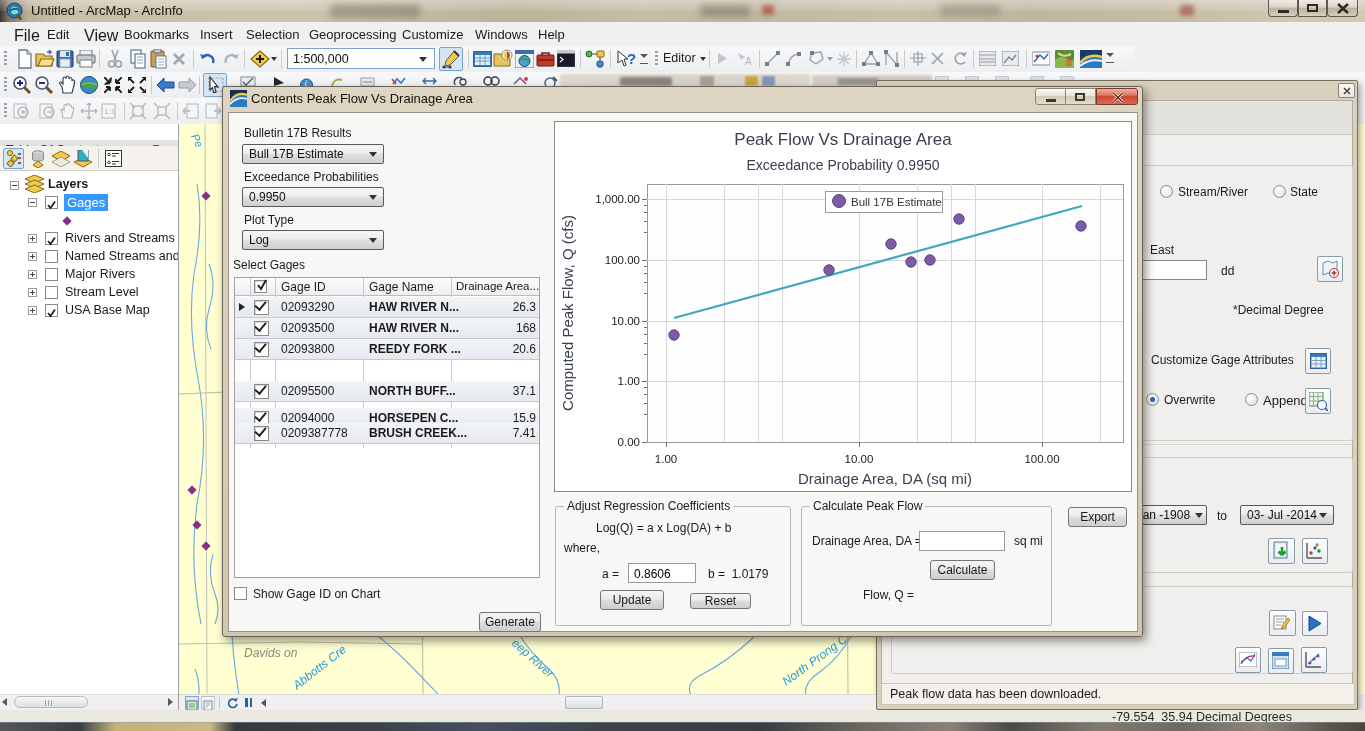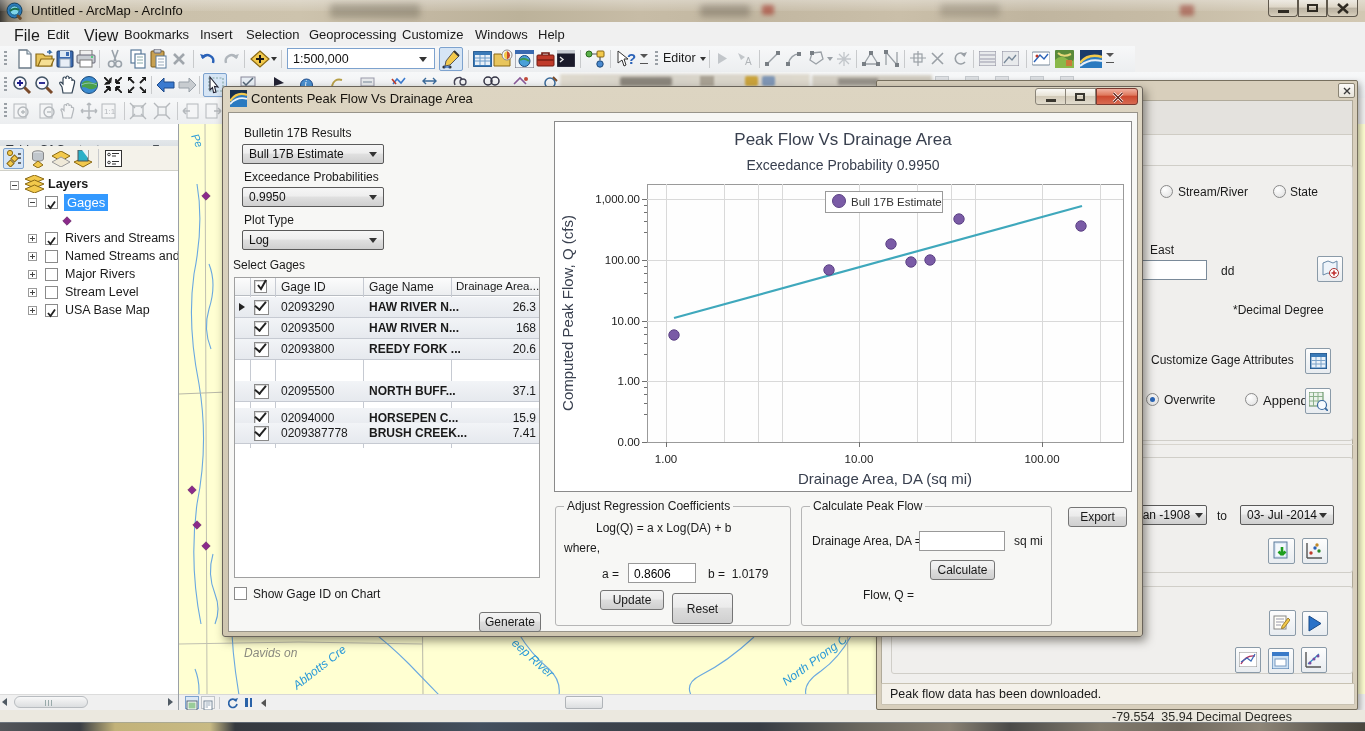--- a/index.html
+++ b/index.html
@@ -918,21 +918,21 @@
     <div class="gb" style="left:326px;top:393px;width:236px;height:120px;">
       <span>Adjust Regression Coefficients</span>
       <div class="lbl" style="left:0;top:14px;margin-left:40px;">Log(Q) = a x Log(DA) + b</div>
       <div class="lbl" style="left:8px;top:34px;">where,</div>
       <div class="lbl" style="left:46px;top:60px;">a =</div>
       <div class="input" style="left:72px;top:56px;width:68px;height:20px;border-color:#999;">
           <span style="position:absolute;left:5px;top:3px;font-size:12px;">0.8606</span>
         </div>
       <div class="lbl" style="left:152px;top:60px;">b =&nbsp; 1.0179</div>
       <button class="btn" style="left:44px;top:83px;width:64px;height:20px;">Update</button>
-      <button class="btn" style="left:116px;top:86px;width:61px;height:31px;">Reset</button>
+      <button class="btn" style="left:134px;top:86px;width:61px;height:16px;">Reset</button>
     </div>
 
     <div class="gb" style="left:572px;top:393px;width:251px;height:120px;">
       <span>Calculate Peak Flow</span>
       <div class="lbl" style="left:10px;top:27px;">Drainage Area, DA =</div>
       <div class="input" style="left:117px;top:24px;width:86px;height:20px;border-color:#999;"></div>
       <div class="lbl" style="left:212px;top:27px;">sq mi</div>
       <button class="btn" style="left:128px;top:53px;width:65px;height:20px;">Calculate</button>
       <div class="lbl" style="left:61px;top:81px;">Flow, Q =</div>
     </div>

